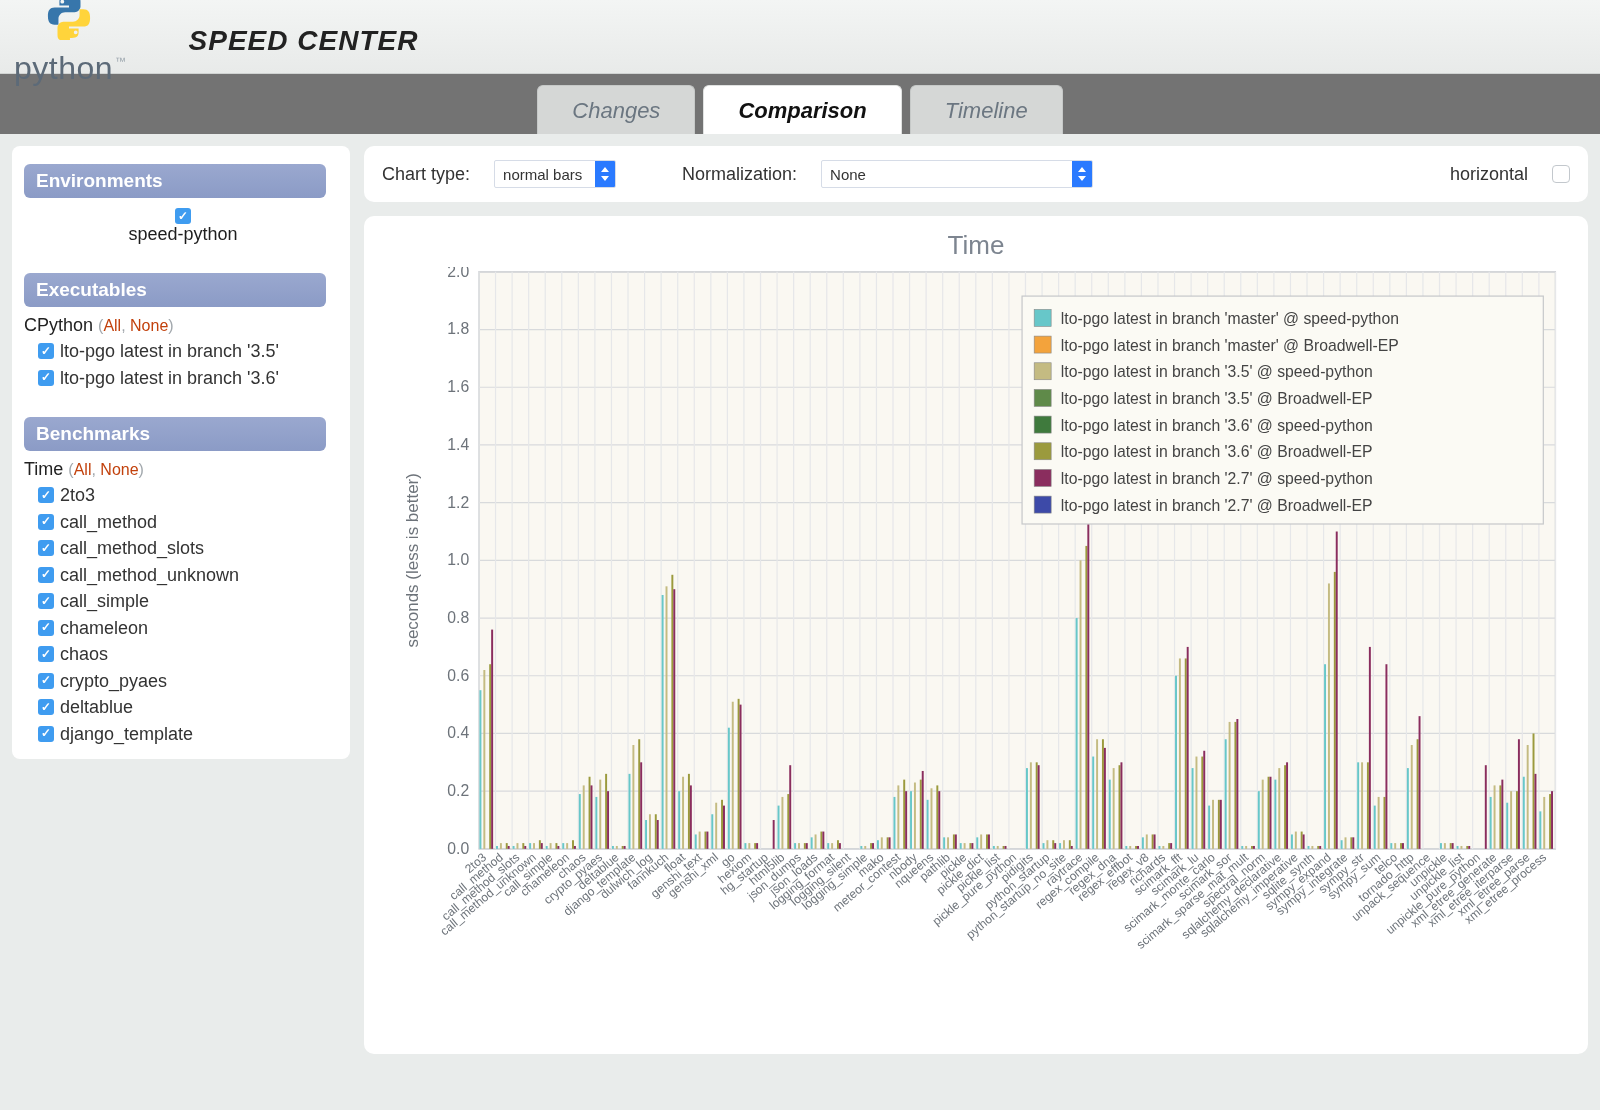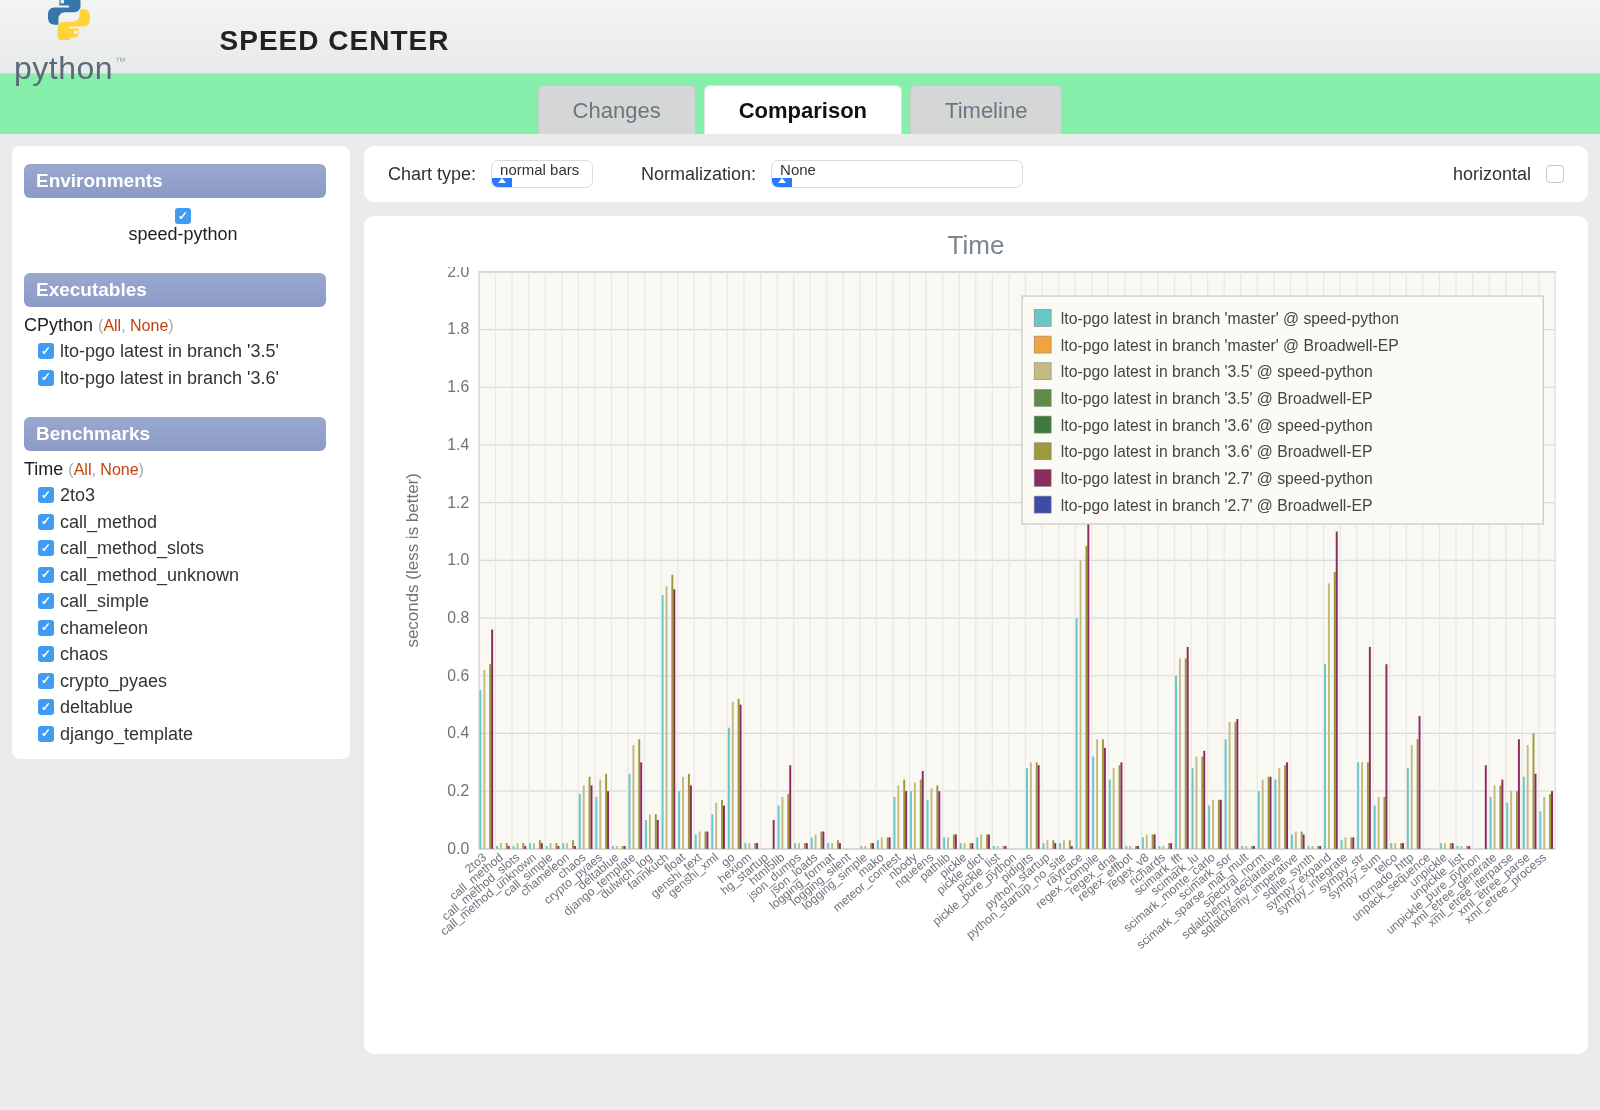--- a/index.html
+++ b/index.html
@@ -35,31 +35,33 @@
   .logo-tm {
     font-size: 11px;
     color: #98a2ab;
     position: relative;
     top: -14px;
     left: 2px;
   }
   .brand {
     font-size: 28px;
     font-weight: 700;
+    font-style: italic;
     letter-spacing: 1px;
-    margin-left: 95px;
+    margin-left: 64px;
     color: #222;
   }
   .tabs-row {
-    background: #86efac;
+    background: #737373;
     height: 60px;
     display: flex;
     justify-content: center;
     align-items: flex-end;
     gap: 8px;
+    font-style: italic;
   }
   .tab {
     background: #d5d7d6;
     color: #6b7681;
     font-size: 22px;
     font-weight: 400;
     padding: 12px 34px 10px 34px;
     border-radius: 6px 6px 0 0;
     cursor: pointer;
     border: 1px solid #c6c9c8;
@@ -137,36 +139,35 @@
 
   .content {
     flex: 1;
     display: flex;
     flex-direction: column;
     gap: 14px;
   }
   .controls {
     background: #fff;
     border-radius: 10px;
-    padding: 14px 24px;
+    padding: 14px 18px;
     display: flex;
     align-items: center;
-    gap: 15px;
+    gap: 24px;
     font-size: 18px;
   }
   .sel {
     display: inline-flex;
-    align-items: flex-start;
+    align-items: center;
     background: #fff;
     border: 1px solid #d6dce7;
-    border-radius: 7px;
+    border-radius: 2px;
     height: 28px;
     font-size: 15px;
     overflow: hidden;
-    flex-direction: column;
   }
   .sel-text { padding: 0 8px; color: #333; white-space: nowrap; }
   .sel-btn {
     width: 20px;
     height: 100%;
     background: #2a7aff;
     display: flex;
     align-items: center;
     justify-content: center;
   }

